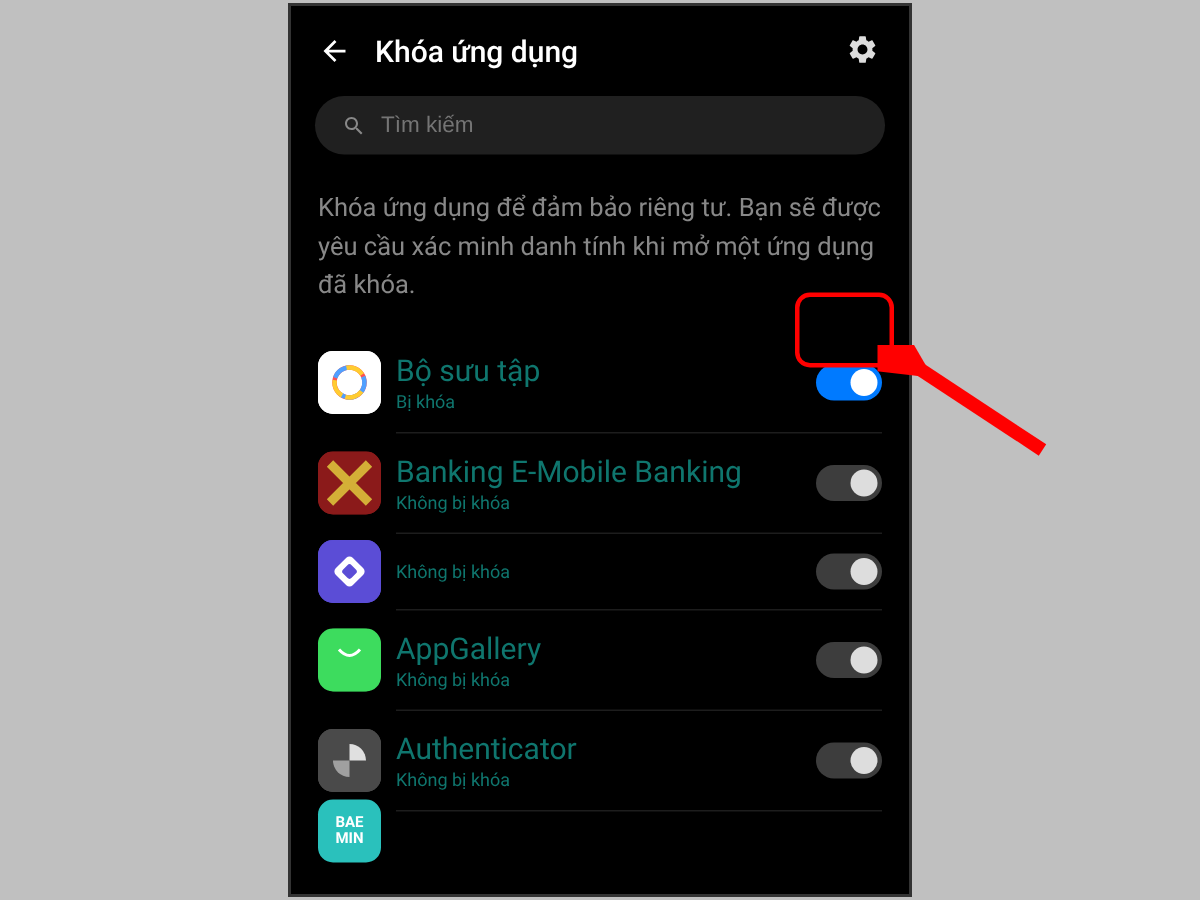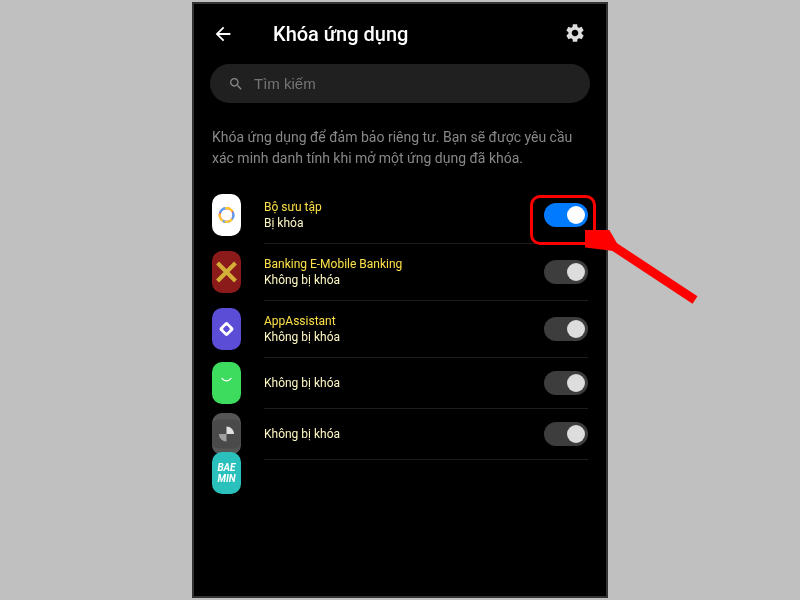--- a/index.html
+++ b/index.html
@@ -18,21 +18,20 @@
       width: 416px;
       height: 596px;
       background: #000;
       border: 2px solid #333;
       overflow: hidden;
       position: relative;
     }
     .header {
       display: flex;
       padding: 18px 18px 14px 18px;
-      gap: 23px;
     }
     .back-btn {
       width: 24px;
       height: 24px;
       cursor: pointer;
       display: flex;
       align-items: center;
     }
     .title {
       color: #fff;
@@ -62,58 +61,57 @@
     .search-input {
       background: transparent;
       border: none;
       outline: none;
       color: #fde047;
       font-size: 15px;
       flex: 1;
     }
     .description {
       color: #888;
-      font-size: 14px;
+      font-size: 17px;
       line-height: 1.5;
       padding: 8px 14px 18px 18px;
     }
     .app-list {
       padding: 0 0 0 18px;
     }
     .app-row {
       display: flex;
       align-items: center;
       padding: 13px 0;
       border-bottom: 1px solid #1d1d1d;
       margin-left: 52px;
       margin-right: 18px;
       position: relative;
     }
     .app-row:first-child { border-top: none; }
     .app-icon {
-      width: 29px;
+      width: 42px;
       height: 42px;
       border-radius: 10px;
       position: absolute;
       left: -52px;
       display: flex;
       align-items: center;
       justify-content: center;
       font-size: 11px;
       font-weight: bold;
-      font-style: italic;
     }
     .app-info { flex: 1; }
     .app-name {
-      color: #fde047;
-      font-size: 12px;
+      color: #0f766e;
+      font-size: 20px;
       margin-bottom: 2px;
     }
     .app-status {
-      color: #fef9c3;
+      color: #0f766e;
       font-size: 12px;
     }
     .toggle {
       width: 44px;
       height: 24px;
       border-radius: 12px;
       position: relative;
       cursor: pointer;
     }
     .toggle.on { background: #007aff; }
@@ -226,52 +224,53 @@
 
     <div class="app-row">
       <div class="app-icon icon-appassistant">
         <svg viewBox="0 0 42 42" width="42" height="42">
           <rect width="42" height="42" rx="10" fill="#5b4dd6"></rect>
           <rect x="13" y="13" width="16" height="16" rx="3" fill="#fff" transform="rotate(45 21 21)"></rect>
           <rect x="17" y="17" width="8" height="8" rx="2" fill="#5b4dd6" transform="rotate(45 21 21)"></rect>
         </svg>
       </div>
       <div class="app-info">
-        <div class="app-name">AppAssistant</div>
         <div class="app-status">Không bị khóa</div>
       </div>
       <div class="toggle off">
         <div class="toggle-knob"></div>
       </div>
     </div>
 
     <div class="app-row">
       <div class="app-icon icon-appgallery">
         <svg viewBox="0 0 42 42" width="42" height="42">
           <rect width="42" height="42" rx="12" fill="#3ddc5e"></rect>
           <path d="M14 14 Q21 22 28 14" stroke="#fff" stroke-width="2" fill="none"></path>
         </svg>
       </div>
       <div class="app-info">
+        <div class="app-name">AppGallery</div>
         <div class="app-status">Không bị khóa</div>
       </div>
       <div class="toggle off">
         <div class="toggle-knob"></div>
       </div>
     </div>
 
     <div class="app-row">
       <div class="app-icon icon-authenticator">
         <svg viewBox="0 0 42 42" width="42" height="42">
           <rect width="42" height="42" rx="10" fill="#4a4a4a"></rect>
           <path d="M21 10 A11 11 0 0 1 32 21 L21 21 Z" fill="#e0e0e0"></path>
           <path d="M21 32 A11 11 0 0 1 10 21 L21 21 Z" fill="#a0a0a0"></path>
         </svg>
       </div>
       <div class="app-info">
+        <div class="app-name">Authenticator</div>
         <div class="app-status">Không bị khóa</div>
       </div>
       <div class="toggle off">
         <div class="toggle-knob"></div>
       </div>
     </div>
 
     <div class="app-row" style="border-bottom:none;">
       <div class="app-icon icon-baemin">
         <div style="font-size:10px;line-height:1.1;text-align:center;font-weight:bold;">BAE<br>MIN</div>

